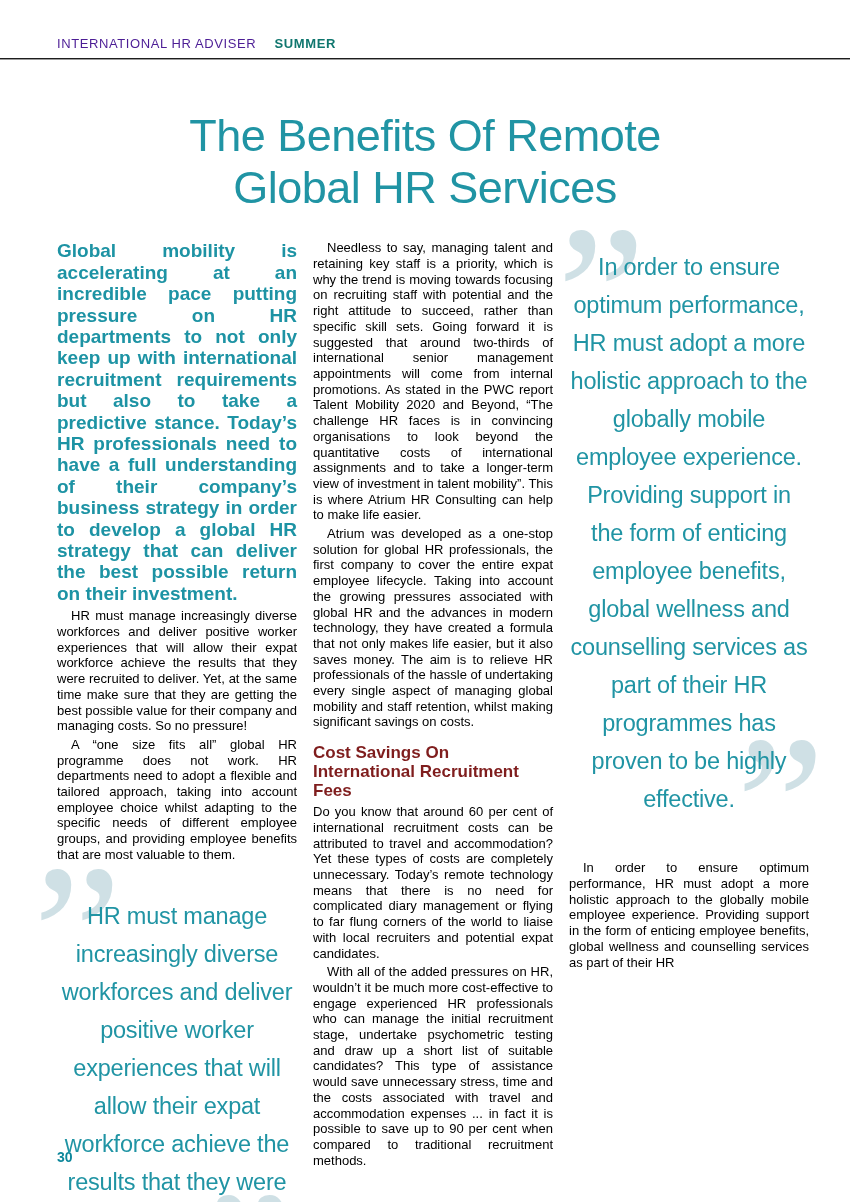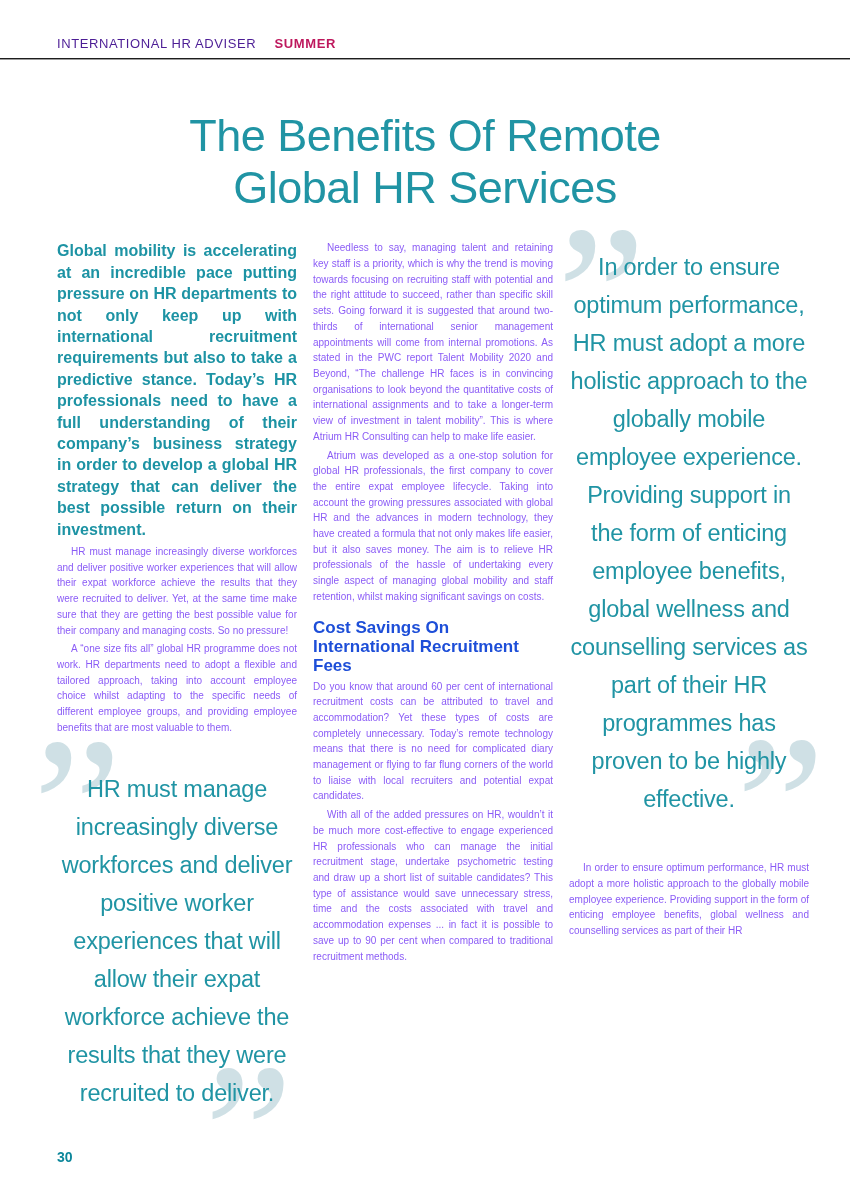--- a/index.html
+++ b/index.html
@@ -7,46 +7,46 @@
   body {
     width: 850px; height: 1202px;
     font-family: "Liberation Sans", "DejaVu Sans", sans-serif;
     position: relative; overflow: hidden;
   }
   .page { width: 850px; height: 1202px; position: relative; background: #fff; }
 
   
   .masthead { padding: 36px 0 7px 57px; font-size: 13px; letter-spacing: 0.6px; }
   .mag-title { color: #4c1d95; font-weight: 400; }
-  .issue { color: #be185d; font-weight: 700; margin-left: 14px; }
+  .issue { color: #0f766e; font-weight: 700; margin-left: 14px; }
   .rule { height: 2px; background: #1d1d1d; border-bottom: 1px solid #9b9b9b; margin: 0; }
 
   
   h1.article-title {
     margin: 50px auto 26px auto; max-width: 580px;
     text-align: center; color: #2094a4;
     font-size: 45px; line-height: 1.16; font-weight: 400; letter-spacing: -0.5px;
   }
 
   
   .columns { display: flex; gap: 16px; margin: 0 41px 0 57px; }
   .col { width: 240px; flex: 0 0 240px; }
 
   p.body {
-    font-size: 10px; line-height: 15.7px; color: #8b5cf6;
+    font-size: 13px; line-height: 15.7px; color: #000000;
     text-align: justify; margin-bottom: 3px;
     position: relative; z-index: 1;
   }
   p.ind { text-indent: 14px; }
   p.intro {
-    font-size: 16px; line-height: 21.4px; font-weight: 700;
+    font-size: 19px; line-height: 21.4px; font-weight: 700;
     color: #1d93a4; text-align: justify; margin-bottom: 4px;
   }
   h2.section-heading {
-    color: #1d4ed8; font-size: 17px; line-height: 19px; font-weight: 700;
+    color: #7f1d1d; font-size: 17px; line-height: 19px; font-weight: 700;
     margin: 13px 0 4px 0; position: relative; z-index: 1;
   }
 
   
   .pullquote { position: relative; margin: 34px 0 40px 0; }
   .pullquote blockquote {
     position: relative; z-index: 1;
     color: #2094a4; font-size: 23.5px; line-height: 38px;
     text-align: center; font-weight: 400; letter-spacing: -0.2px;
   }

